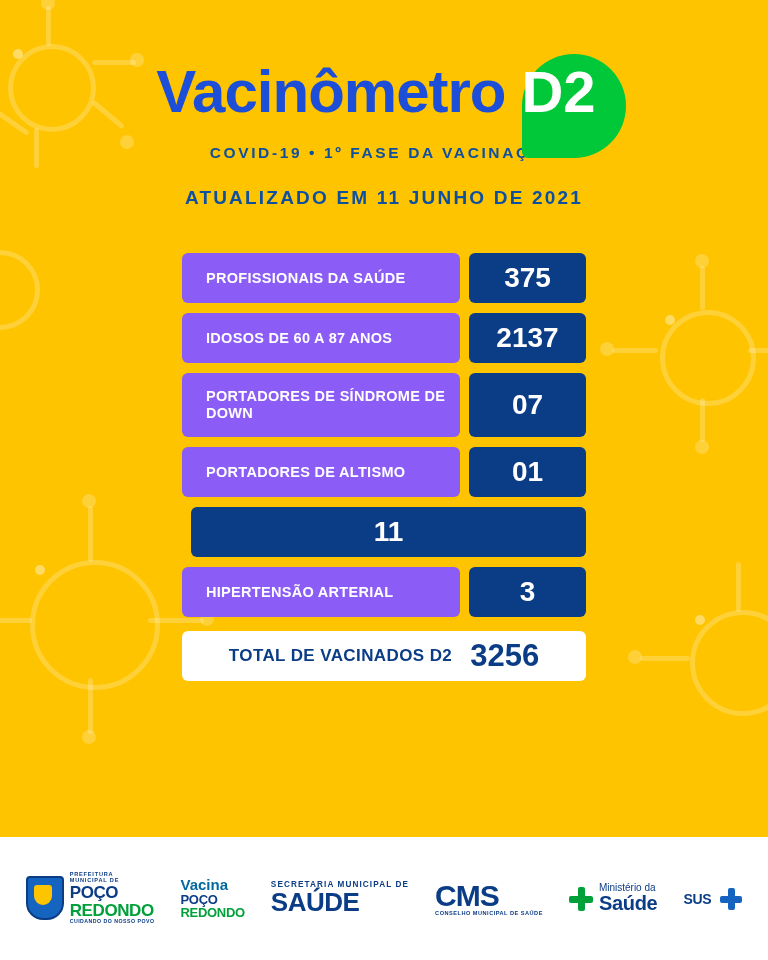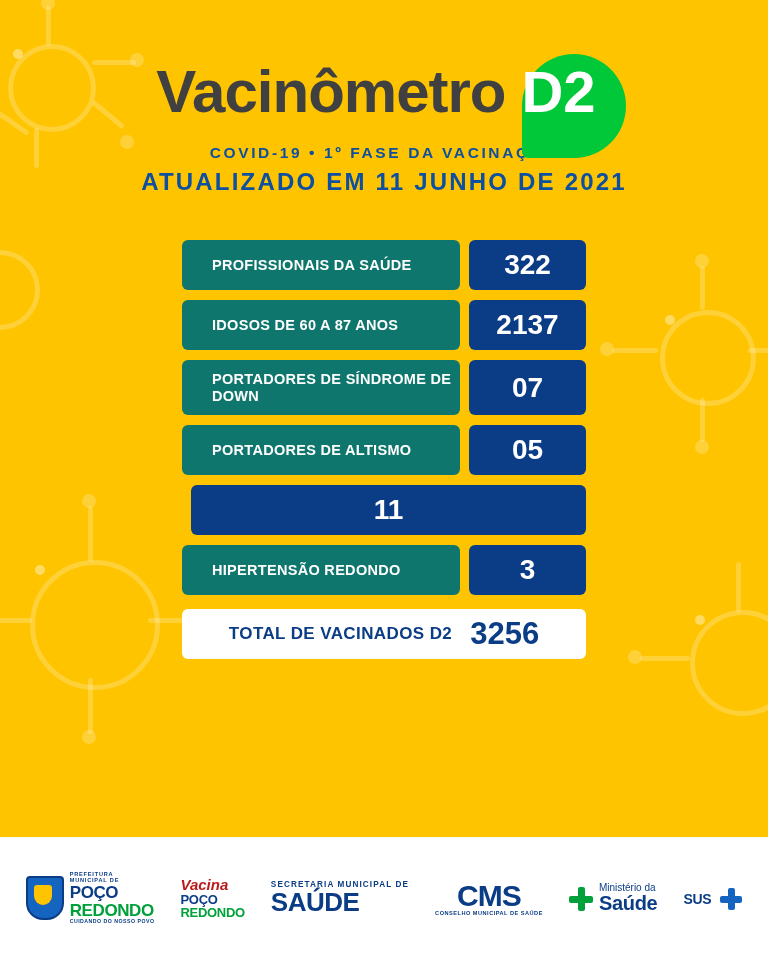--- a/index.html
+++ b/index.html
@@ -65,21 +65,21 @@
     border-radius: 52px 52px 52px 6px;
     right: -14px;
     top: -8px;
     z-index: 1;
   }
   .title-main {
     position: relative;
     z-index: 2;
     font-size: 60px;
     font-weight: bold;
-    color: #404040;
+    color: #1d4ed8;
     letter-spacing: -1px;
     display: inline-block;
     vertical-align: middle;
   }
   .title-d2 {
     position: relative;
     z-index: 2;
     font-size: 58px;
     font-weight: bold;
     color: #FFFFFF;
@@ -89,66 +89,66 @@
     margin-right: 16px;
   }
   .subtitle1 {
     margin-top: 22px;
     font-size: 15.5px;
     font-weight: bold;
     color: #0D4FA0;
     letter-spacing: 2.6px;
   }
   .subtitle2 {
-    margin-top: 6px;
-    font-size: 24px;
+    margin-top: 25px;
+    font-size: 19px;
     font-weight: bold;
     color: #0D4FA0;
     letter-spacing: 2.2px;
   }
 
   
   .rows {
     position: relative;
     z-index: 2;
     width: 404px;
     margin: 44px auto 0 auto;
   }
   .row {
     display: flex;
     align-items: stretch;
     margin-bottom: 10px;
     height: 50px;
   }
   .row-label {
     flex: 0 0 278px;
-    background: #0f766e;
+    background: #8b5cf6;
     border-radius: 6px;
     color: #FFFFFF;
     font-size: 14.5px;
     font-weight: bold;
     letter-spacing: 0.3px;
     display: flex;
     align-items: center;
-    padding-left: 30px;
+    padding-left: 24px;
     box-sizing: border-box;
   }
   .row-value {
     flex: 1 1 auto;
     margin-left: 9px;
     background: #0B3C86;
     border-radius: 6px;
     color: #FFFFFF;
     font-size: 28px;
     font-weight: bold;
     display: flex;
     align-items: center;
     justify-content: center;
   }
-  .row.tall { height: 55px; }
+  .row.tall { height: 64px; }
   .row.tall .row-label { line-height: 1.15; }
 
   .total-row {
     position: relative;
     z-index: 2;
     width: 404px;
     margin: 14px auto 0 auto;
     height: 50px;
     background: #FFFFFF;
     border-radius: 6px;
@@ -226,23 +226,22 @@
   }
   .pref-tag {
     font-size: 5.2px;
     font-weight: bold;
     color: #0B3C86;
     letter-spacing: 0.5px;
   }
 
   .vac-word {
     font-size: 15px;
-    font-style: italic;
-    font-weight: bold;
-    color: #b91c1c;
+    font-weight: bold;
+    color: #0369a1;
   }
   .vac-poco {
     font-size: 13px;
     font-weight: bold;
     color: #0B3C86;
     letter-spacing: -0.3px;
   }
   .vac-redondo {
     font-size: 13px;
     font-weight: bold;
@@ -261,21 +260,20 @@
     font-weight: bold;
     color: #0B3C86;
     letter-spacing: -0.5px;
   }
 
   .cms-big {
     font-size: 30px;
     font-weight: bold;
     color: #0B3C86;
     letter-spacing: -1px;
-    margin-left: 22px;
   }
   .cms-sub {
     font-size: 5.6px;
     font-weight: bold;
     color: #0B3C86;
     letter-spacing: 0.5px;
   }
 
   .min-cross {
     position: relative;
@@ -367,46 +365,46 @@
     <span class="title-main">Vacinômetro</span><span class="title-d2">D2</span>
   </div>
   <div class="subtitle1">COVID-19  •  1º FASE DA VACINAÇÃO</div>
   <div class="subtitle2">ATUALIZADO EM 11 JUNHO DE 2021</div>
 </div>
 
 <div class="rows">
 
   <div class="row">
     <div class="row-label">PROFISSIONAIS DA SAÚDE</div>
-    <div class="row-value">322</div>
+    <div class="row-value">375</div>
   </div>
 
 
 
   <div class="row">
     <div class="row-label">IDOSOS DE 60 A 87 ANOS</div>
     <div class="row-value">2137</div>
   </div>
 
   <div class="row tall">
     <div class="row-label">PORTADORES DE SÍNDROME DE DOWN</div>
     <div class="row-value">07</div>
   </div>
 
   <div class="row">
     <div class="row-label">PORTADORES DE ALTISMO</div>
-    <div class="row-value">05</div>
+    <div class="row-value">01</div>
   </div>
 
   <div class="row">
     <div class="row-value">11</div>
   </div>
 
   <div class="row">
-    <div class="row-label">HIPERTENSÃO REDONDO</div>
+    <div class="row-label">HIPERTENSÃO ARTERIAL</div>
     <div class="row-value">3</div>
   </div>
 
 
 </div>
 
 <div class="total-row">
   <span class="total-label">TOTAL DE VACINADOS D2</span>
   <span class="total-value">3256</span>
 </div>

